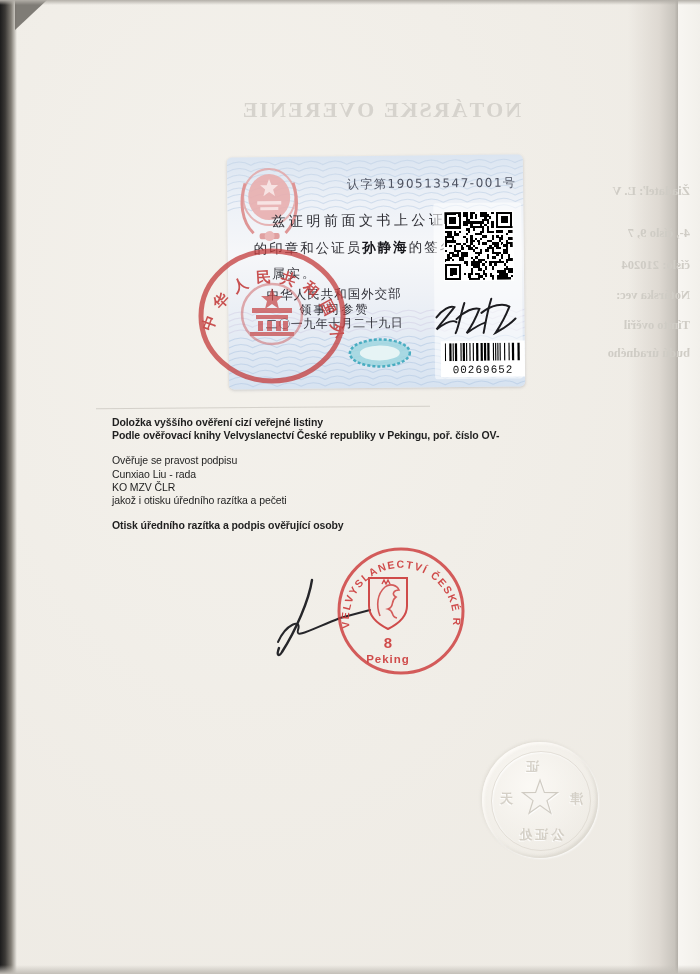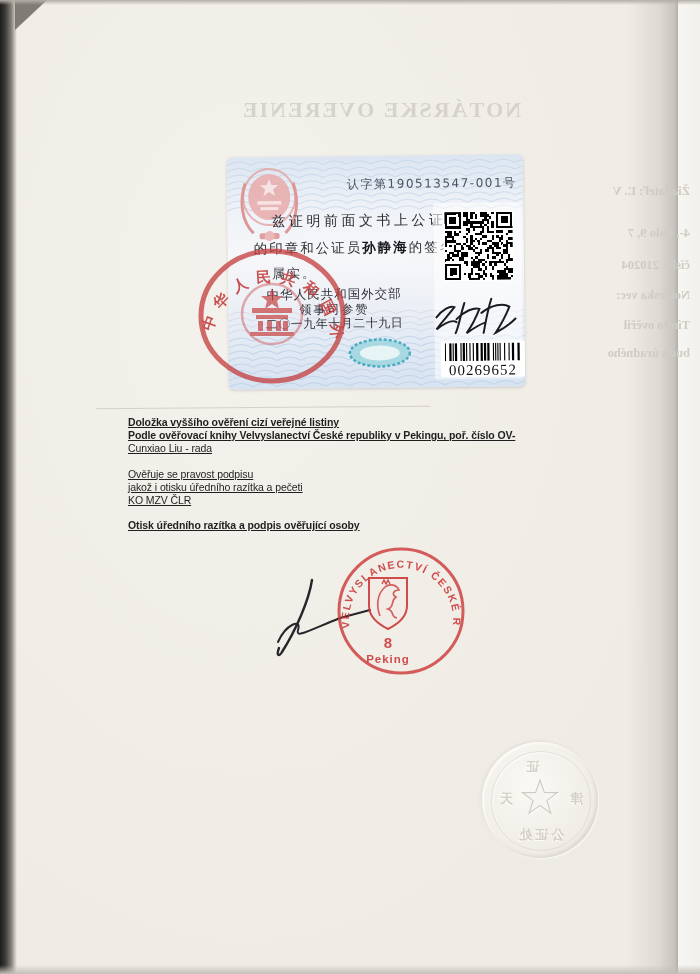--- a/index.html
+++ b/index.html
@@ -37,31 +37,31 @@
   .stmt2 .nm{font-weight:bold;color:#17171c;}
   .stmt3{left:44px;top:108px;font-size:13px;letter-spacing:2px;color:#3a3a40;white-space:nowrap;}
   .authority{left:30px;top:131px;width:152px;text-align:center;color:#2f2f37;}
   .auth1{font-size:12.5px;letter-spacing:1px;line-height:15px;white-space:nowrap;}
   .auth2{font-size:12px;letter-spacing:2px;line-height:14px;white-space:nowrap;}
   .auth3{font-size:12px;letter-spacing:.5px;line-height:15px;white-space:nowrap;}
   .right-patch{left:206px;top:48px;width:88px;height:176px;background:rgba(255,255,255,.55);border-radius:3px;}
   .qr{left:216px;top:56px;width:68px;height:68px;background:#fff;padding:1px;}
   .sig-cn{left:200px;top:134px;}
   .barcode-wrap{left:212px;top:186px;width:80px;background:#fff;padding:2px 2px 1px;text-align:center;}
-  .bc-num{font-family:Liberation Serif, serif;font-size:15px;color:#111;letter-spacing:1px;line-height:11px;}
+  .bc-num{font-family:Liberation Mono, monospace;font-size:11px;color:#111;letter-spacing:1px;line-height:11px;}
   .hologram{left:118px;top:182px;}
 
   
   .mfa-stamp{left:194px;top:248px;opacity:.88;}
   .embassy-stamp{left:332px;top:544px;opacity:.9;}
   .ink-signature{left:262px;top:576px;}
 
   
   .slip-edge{left:96px;top:407px;width:334px;height:1px;background:rgba(185,182,174,.55);transform:rotate(-.4deg);}
-  .dolozka{left:128px;top:416px;width:344px;color:#1f1f1f;text-decoration:underline;}
+  .dolozka{left:112px;top:416px;width:344px;color:#1f1f1f;}
   .dz{font-size:10.5px;line-height:13.2px;white-space:nowrap;letter-spacing:-.1px;}
   .b{font-weight:bold;}
   .mt16{}.mt12{margin-top:12px;}
 
   
   .embossed-seal{left:482px;top:742px;width:116px;height:116px;border-radius:50%;
     background:radial-gradient(circle at 42% 38%,rgba(252,250,246,.9),rgba(240,237,231,.12) 72%);
     box-shadow:inset 2px 2px 3px rgba(253,251,248,.95),inset -2px -2px 3px rgba(200,195,185,.45),
                1px 1px 2px rgba(255,255,255,.75),-1px -1px 3px rgba(203,198,188,.4);}
   .emb-inner{left:9px;top:9px;width:98px;height:98px;border-radius:50%;
@@ -518,24 +518,24 @@
       <rect x="4" y="7" width="5" height="10"></rect>
         <rect x="11" y="7" width="5" height="10"></rect>
       <rect x="-22" y="18" width="44" height="4"></rect>
     </g>
   </svg>
 
   <div class="abs slip-edge"></div>
   <div class="abs dolozka">
     <div class="dz b">Doložka vyššího ověření cizí veřejné listiny</div>
     <div class="dz b mt16">Podle ověřovací knihy Velvyslanectví České republiky v Pekingu, poř. číslo OV-</div>
+    <div class="dz mt12">Ověřuje se pravost podpisu</div>
     <div class="dz">Cunxiao Liu - rada</div>
-    <div class="dz mt12">Ověřuje se pravost podpisu</div>
+    <div class="dz">KO MZV ČLR</div>
     <div class="dz">jakož i otisku úředního razítka a pečeti</div>
-    <div class="dz">KO MZV ČLR</div>
     <div class="dz b mt12">Otisk úředního razítka a podpis ověřující osoby</div>
   </div>
 
   <svg class="abs ink-signature" width="112" height="92" viewBox="0 0 112 92">
     <g fill="none" stroke="#26262a" stroke-linecap="round">
       <path d="M 50,4 C 47,24 34,54 20,76 C 17,81 14,80 17,72" stroke-width="2.4"></path>
       <path d="M 16,66 C 24,48 40,42 36,54 C 33,63 48,54 78,42 L 108,34" stroke-width="2"></path>
     </g>
   </svg>
 

